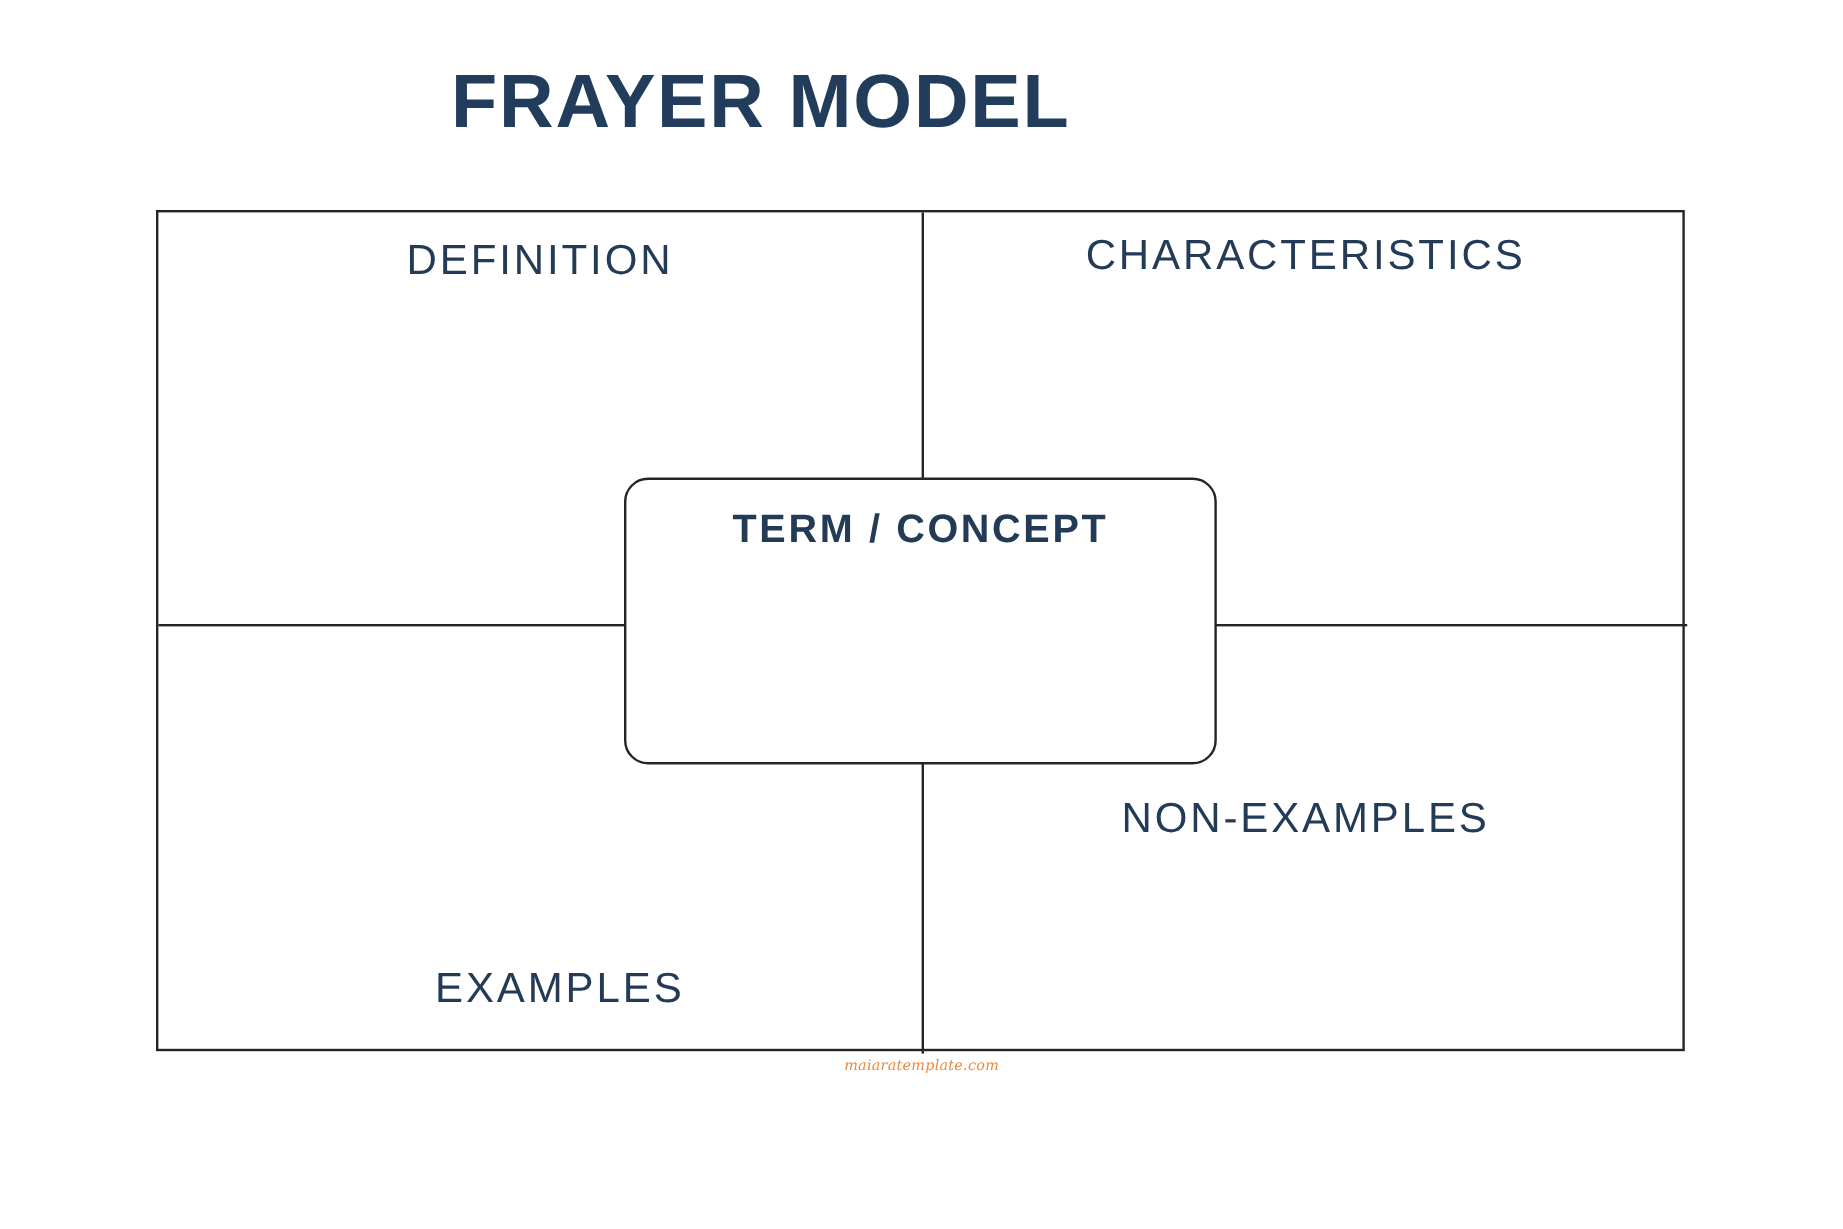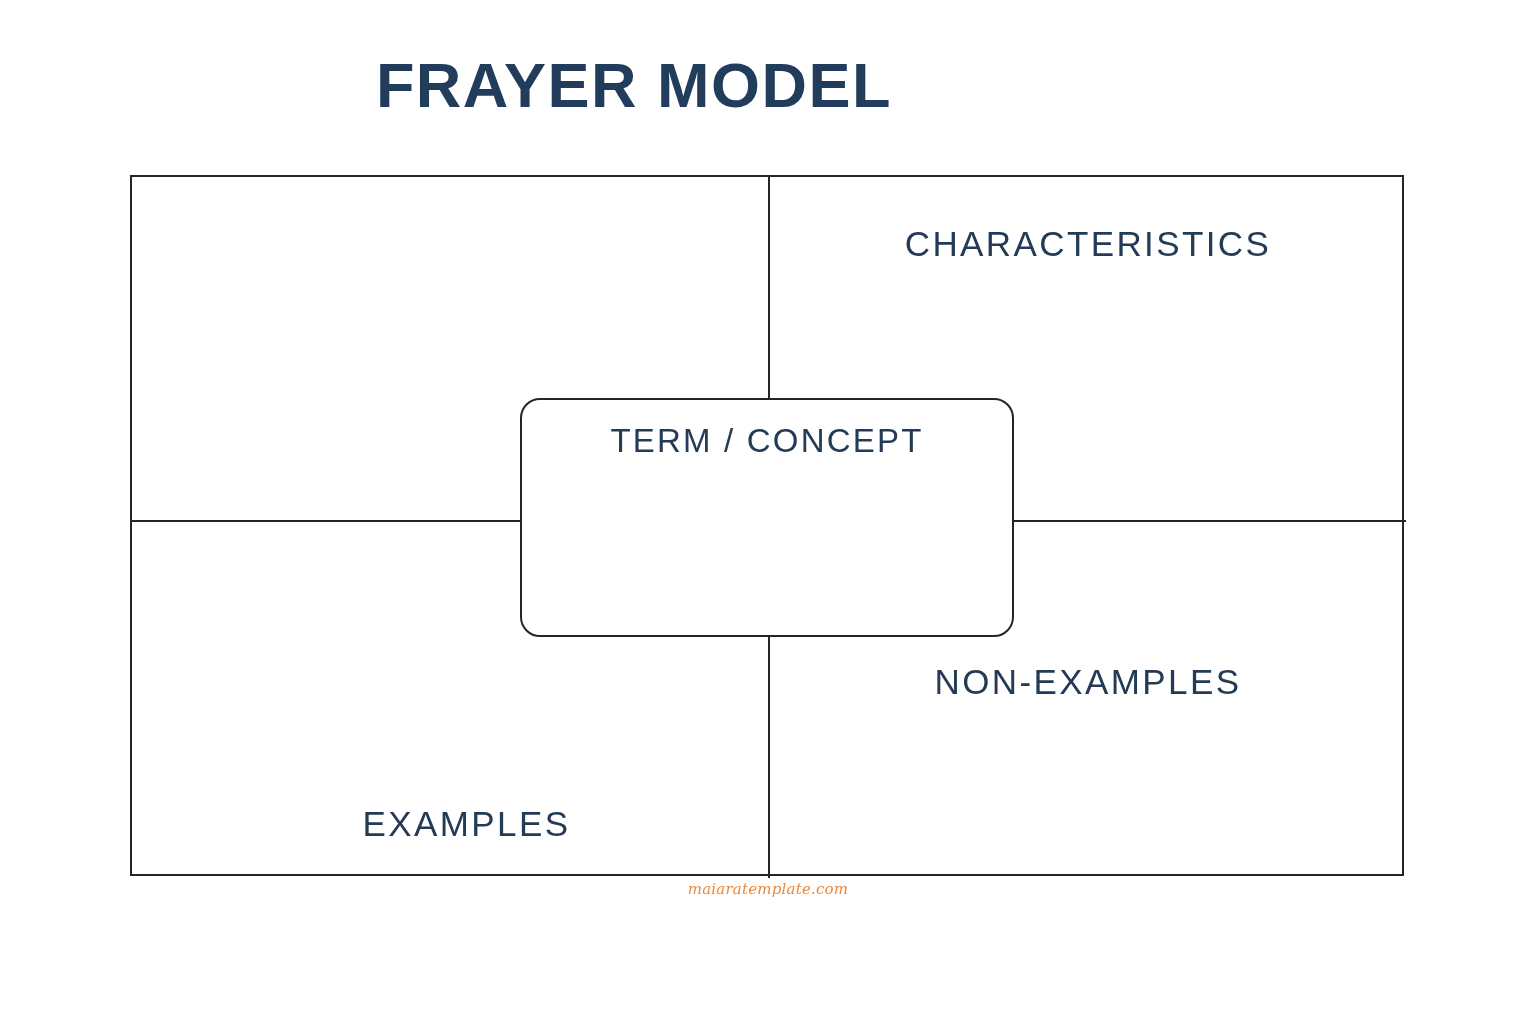--- a/index.html
+++ b/index.html
@@ -64,21 +64,21 @@
   
   .quadrant {
     position: absolute;
     width: 636px;
     height: 343px;
     box-sizing: border-box;
     display: flex;
     justify-content: center;
   }
   #quadrant-definition       { left: 0;     top: 0;    align-items: flex-start; padding-top: 22px; }
-  #quadrant-characteristics  { left: 638px; top: 0;    align-items: flex-start; padding-top: 34px; margin-top: 15px; }
+  #quadrant-characteristics  { left: 638px; top: 0;    align-items: flex-start; padding-top: 18px; }
   #quadrant-examples         { left: 0;     top: 345px; align-items: flex-end;  padding-bottom: 22px; padding-left: 33px; }
   #quadrant-non-examples     { left: 638px; top: 345px; align-items: center;  padding-bottom: 22px; }
 
   .quadrant-label {
     font-family: "Liberation Sans", sans-serif;
     font-size: 35px;
     font-weight: 400;
     letter-spacing: 2.4px;
     color: #233b57;
     line-height: 1.05;
@@ -98,53 +98,56 @@
     background: #ffffff;
     display: flex;
     justify-content: center;
     align-items: flex-start;
     padding-top: 24px;
     z-index: 5;
   }
   #center-term-label {
     font-family: "Liberation Sans", sans-serif;
     font-size: 33px;
-    font-weight: 400;
+    font-weight: 700;
     letter-spacing: 2.2px;
     color: #233b57;
     white-space: nowrap;
     line-height: 1;
   }
 
   
   #watermark {
     position: absolute;
     left: 0;
     top: 882px;
     width: 1536px;
     text-align: center;
     font-family: "DejaVu Serif", serif;
     font-style: italic;
-    font-size: 15px;
+    font-size: 12px;
     letter-spacing: 0.2px;
     color: #e9893f;
     line-height: 1;
     white-space: nowrap;
   }
 </style>
 </head>
 <body>
 
 <div id="page-title">FRAYER MODEL</div>
 
 <div id="frayer-grid">
 
   <div class="divider" id="divider-vertical"></div>
   <div class="divider" id="divider-horizontal"></div>
 
+  <div class="quadrant" id="quadrant-definition">
+    <span class="quadrant-label">DEFINITION</span>
+  </div>
 
   <div class="quadrant" id="quadrant-characteristics">
     <span class="quadrant-label">CHARACTERISTICS</span>
   </div>
 
   <div class="quadrant" id="quadrant-examples">
     <span class="quadrant-label">EXAMPLES</span>
   </div>
 
   <div class="quadrant" id="quadrant-non-examples">

